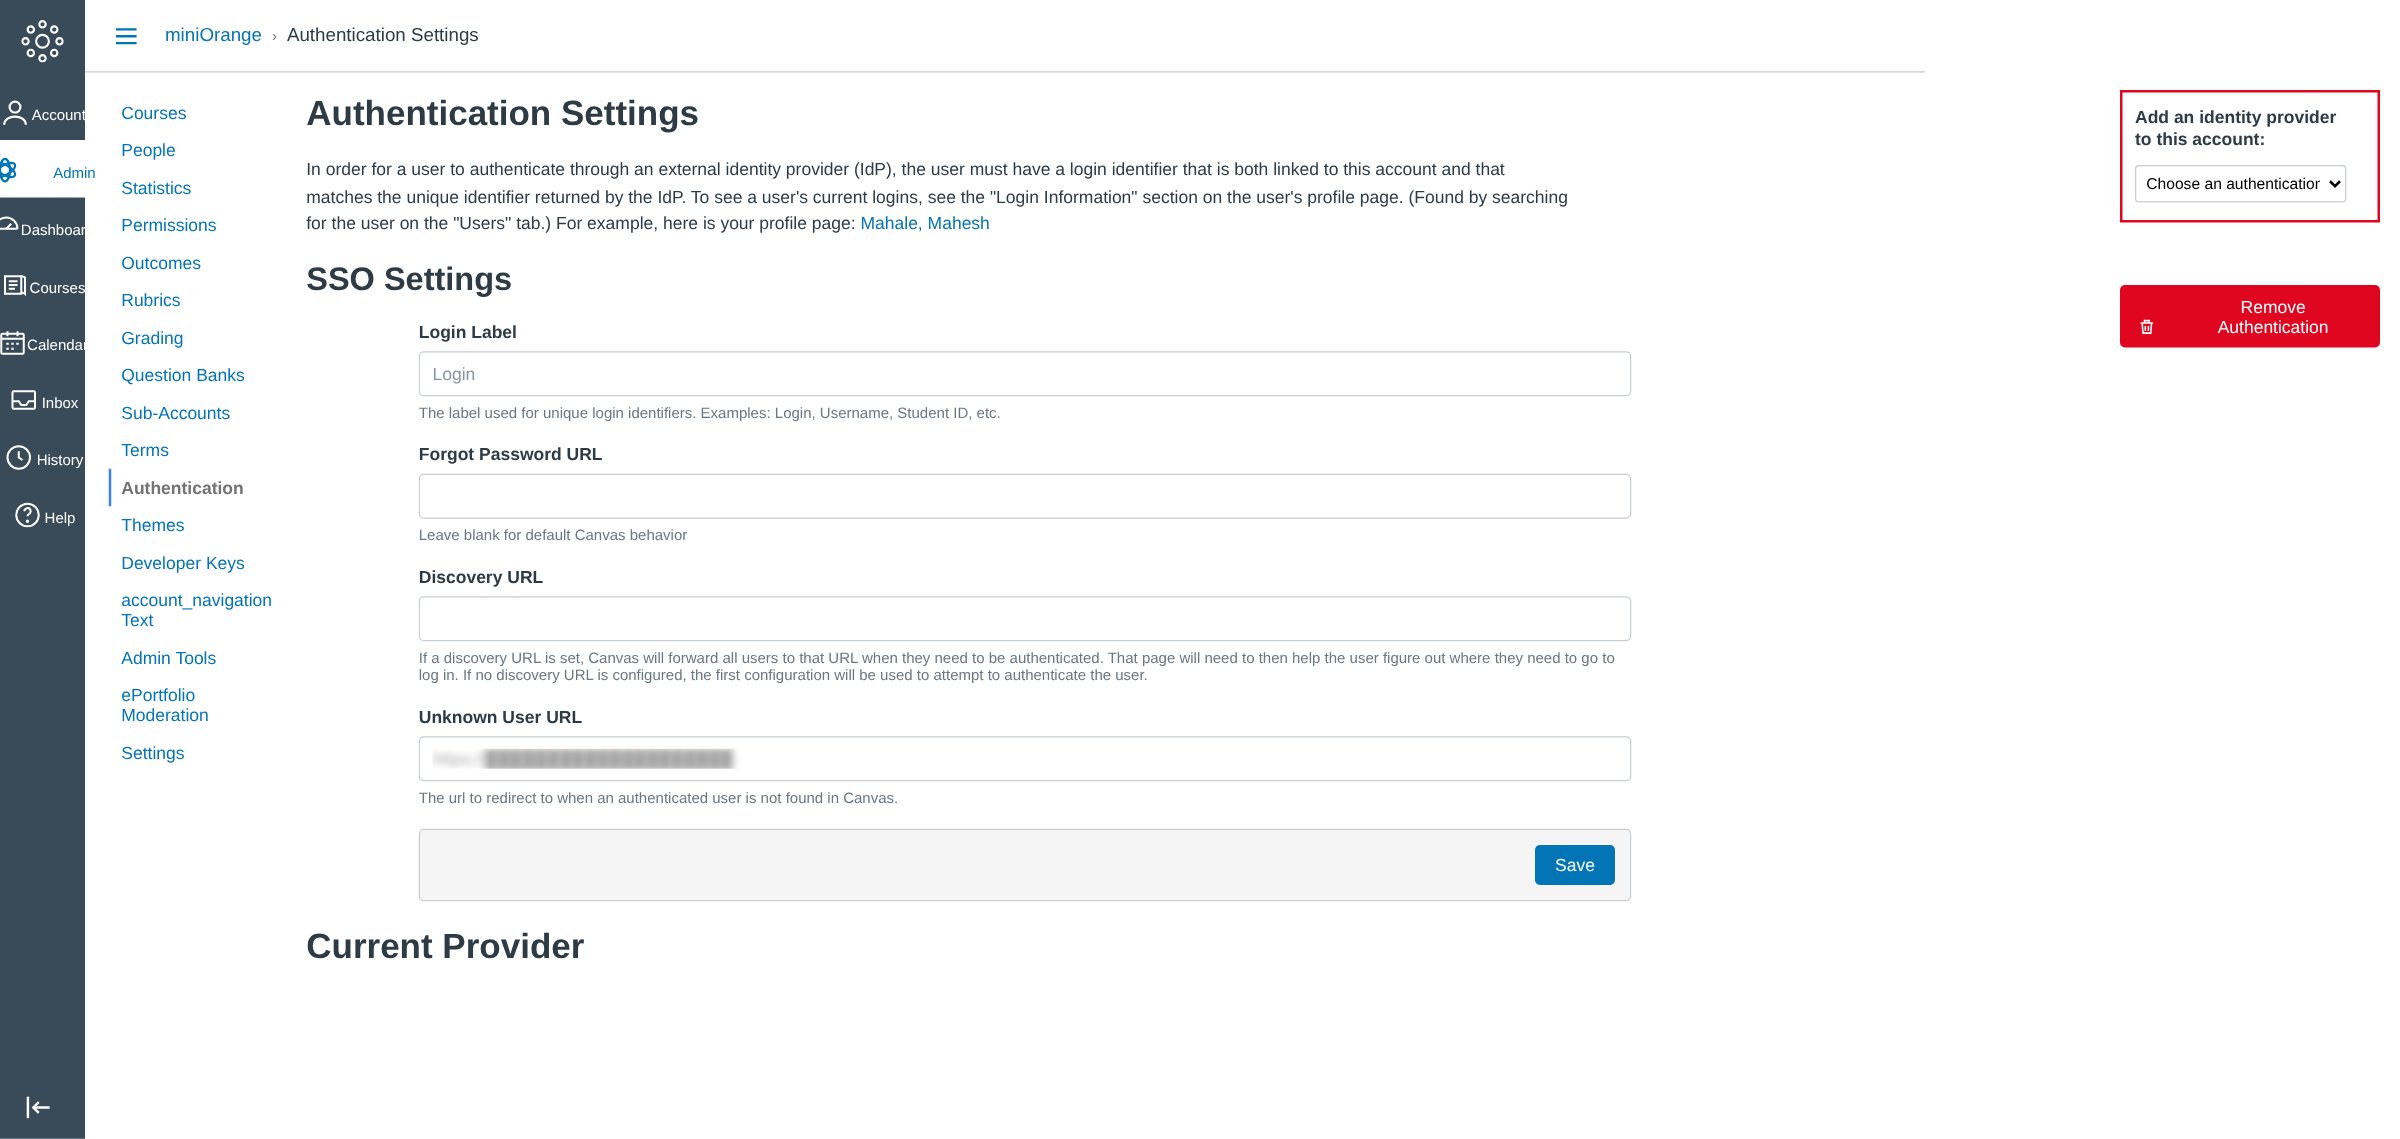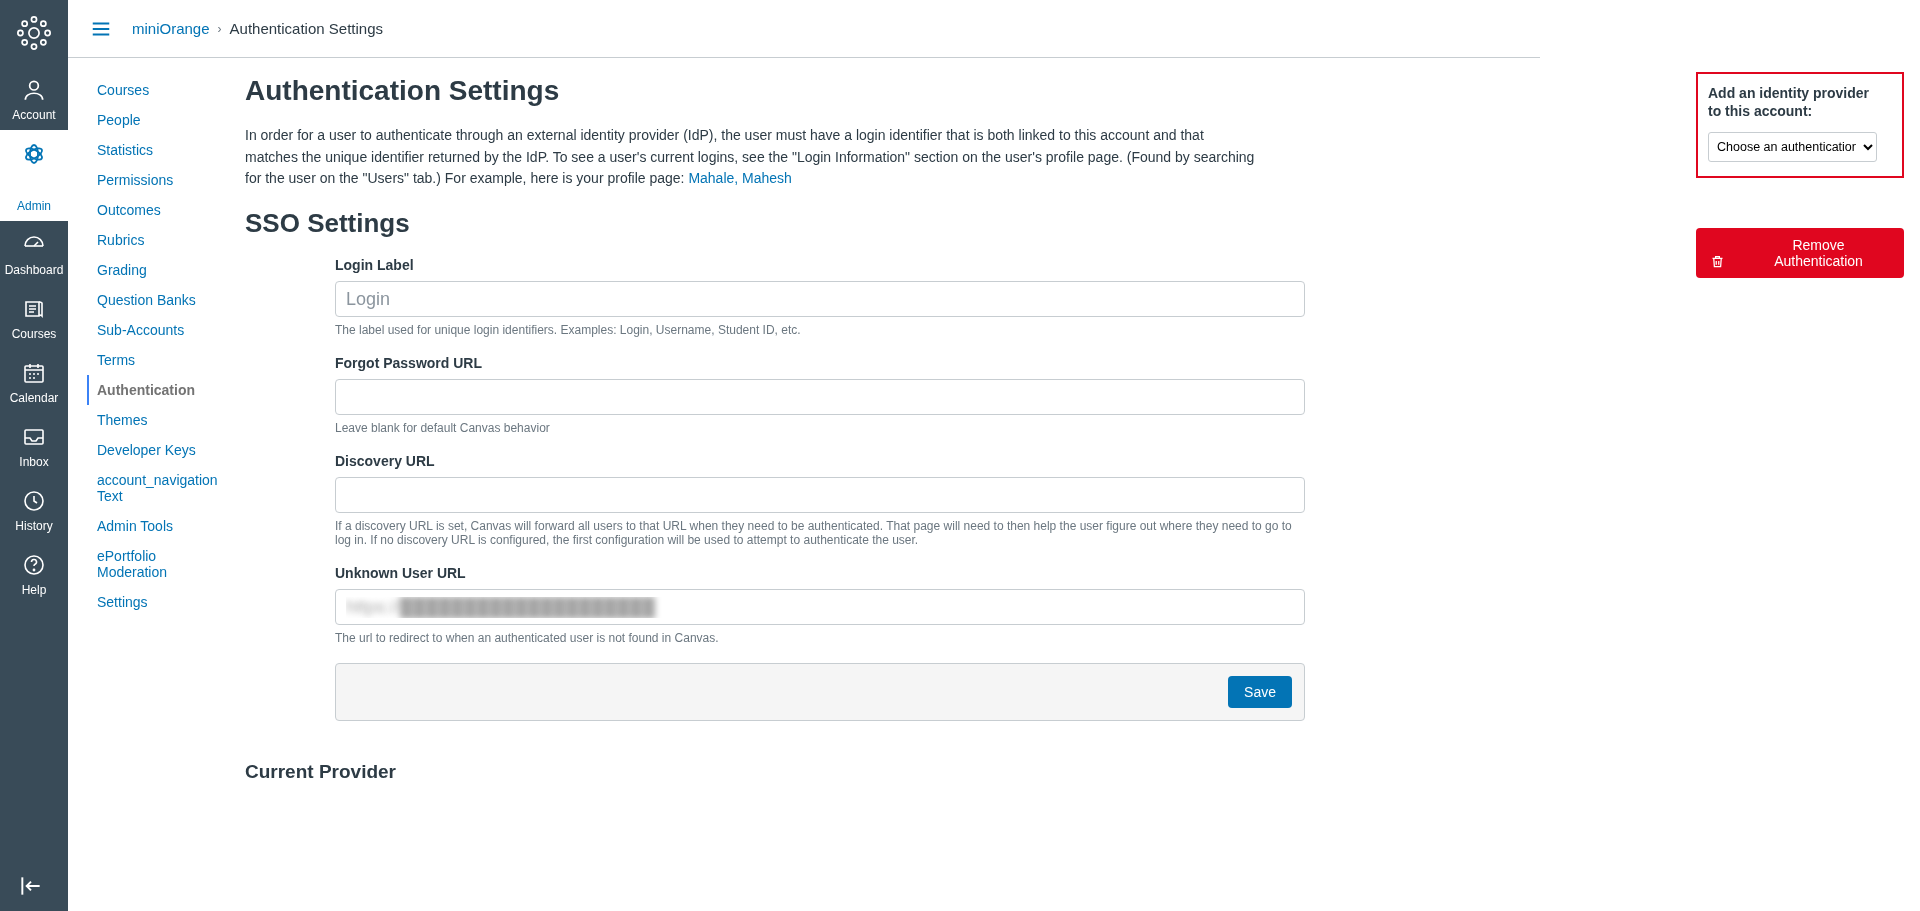--- a/index.html
+++ b/index.html
@@ -2,21 +2,21 @@
 <html><head>
 <meta charset="utf-8">
 <style>
   * { box-sizing: border-box; margin: 0; padding: 0; }
   body { font-family: "Helvetica Neue", Helvetica, Arial, sans-serif; font-size: 14px; color: #2d3b45; background: #fff; width: 1920px; height: 911px; overflow: hidden; }
   a { text-decoration: none; }
 
   
   .global-nav { position: absolute; left: 0; top: 0; width: 68px; height: 911px; background: #394b58; display: flex; flex-direction: column; align-items: center; z-index: 10; }
   .global-nav .logo { width: 34px; height: 34px; margin: 16px 0; }
-  .global-nav .nav-item { width: 68px; display: flex; flex-direction: column; align-items: center; justify-content: center; padding: 10px 0 8px 0; cursor: pointer; color: #fff; }
+  .global-nav .nav-item { width: 68px; display: flex; flex-direction: row; align-items: center; justify-content: center; padding: 10px 0 8px 0; cursor: pointer; color: #fff; }
   .global-nav .nav-item.active { background: #fff; color: #0374b5; gap: 27px; }
   .global-nav .nav-item .icon-wrap { width: 28px; height: 28px; display: flex; align-items: center; justify-content: center; }
   .global-nav .nav-item .label { font-size: 12px; margin-top: 4px; }
   .global-nav .collapse { margin-top: auto; width: 68px; height: 50px; display: flex; align-items: center; justify-content: flex-start; padding-left: 18px; color: #fff; cursor: pointer; }
 
   
   .topbar { position: absolute; left: 68px; top: 0; right: 380px; height: 58px; border-bottom: 1px solid #c7cdd1; display: flex; align-items: center; padding: 0 20px; }
   .hamburger { width: 26px; height: 26px; margin-right: 18px; cursor: pointer; color: #0374b5; display:flex; align-items:center; justify-content:center; }
   .breadcrumb { font-size: 15px; display: flex; align-items: center; gap: 8px; }
   .breadcrumb a { color: #0374b5; }
@@ -27,26 +27,26 @@
   .secondary-nav { position: absolute; left: 87px; top: 75px; width: 140px; }
   .secondary-nav a { display: block; padding: 7px 6px 7px 8px; color: #0374b5; font-size: 14px; border-left: 2px solid transparent; }
   .secondary-nav a.active { color: #737373; font-weight: 700; border-left: 2px solid #3b82f6; }
 
   
   .main { position: absolute; left: 245px; top: 75px; width: 1060px; }
   h1.page-title { font-size: 28px; font-weight: 700; margin-bottom: 18px; }
   .intro { font-size: 14px; line-height: 1.55; max-width: 1010px; margin-bottom: 18px; }
   .intro a { color: #0374b5; }
   h2.section { font-size: 26px; font-weight: 700; margin: 16px 0 18px 0; }
-  h2.current-provider { font-size: 19px; font-weight: 700; margin-top: 40px; }
+  h2.current-provider { font-size: 28px; font-weight: 700; margin-top: 20px; }
 
   .form-area { width: 970px; margin-left: 90px; }
   .form-group { margin-bottom: 18px; }
   .form-label { font-weight: 700; font-size: 14px; display: block; margin-bottom: 8px; }
-  .text-input { width: 100%; height: 36px; border: 1px solid #c7cdd1; border-radius: 4px; padding: 0 10px; font-size: 18px; color: #2d3b45; background:#fff; }
+  .text-input { width: 100%; height: 36px; border: 1px solid #c7cdd1; border-radius: 4px; padding: 0 10px; font-size: 14px; color: #2d3b45; background:#fff; }
   .text-input::placeholder { color: #8b959e; }
   .help { font-size: 12px; color: #6b7780; margin-top: 6px; }
   .blurred { color: transparent; text-shadow: 0 0 6px rgba(0,0,0,0.35); }
   .save-bar { width: 100%; border: 1px solid #c7cdd1; background: #f5f5f5; border-radius: 4px; padding: 12px; display: flex; justify-content: flex-end; }
   .btn { border: none; border-radius: 4px; padding: 8px 16px; font-size: 14px; cursor: pointer; }
   .btn-primary { background: #0374b5; color: #fff; }
   .btn-danger { background: #e0061f; color: #fff; display: inline-flex; align-items: flex-end; gap: 22px; padding: 9px 14px; margin-top: 28px; }
 
   
   .right-panel { position: absolute; right: 16px; top: 72px; width: 208px; }

